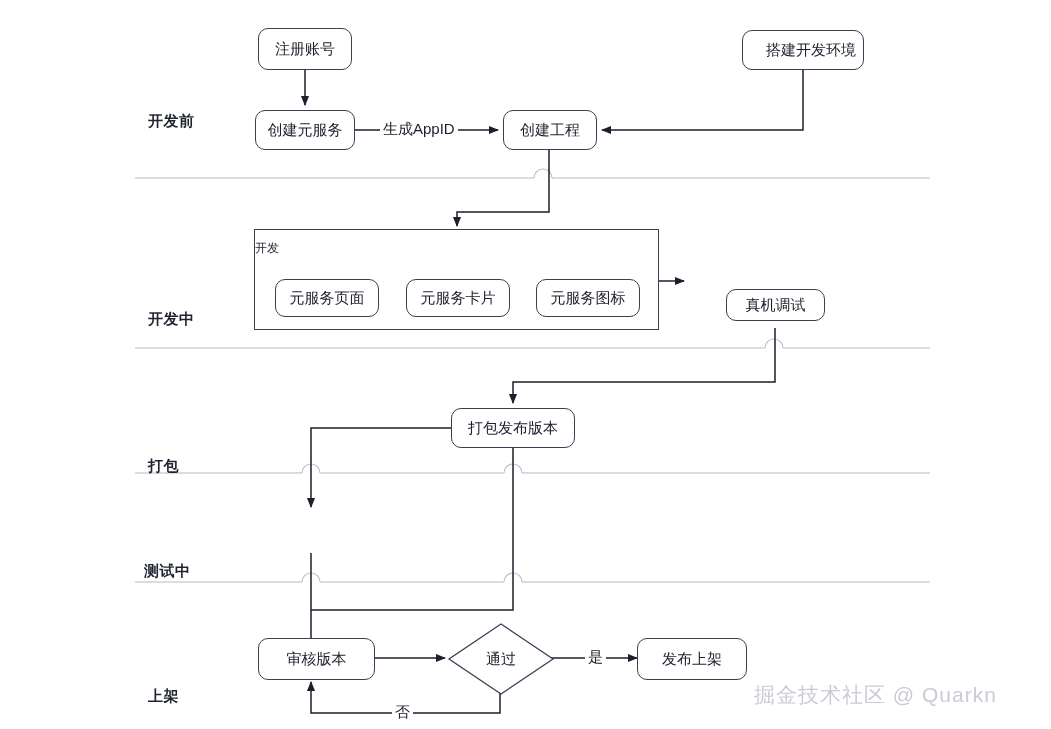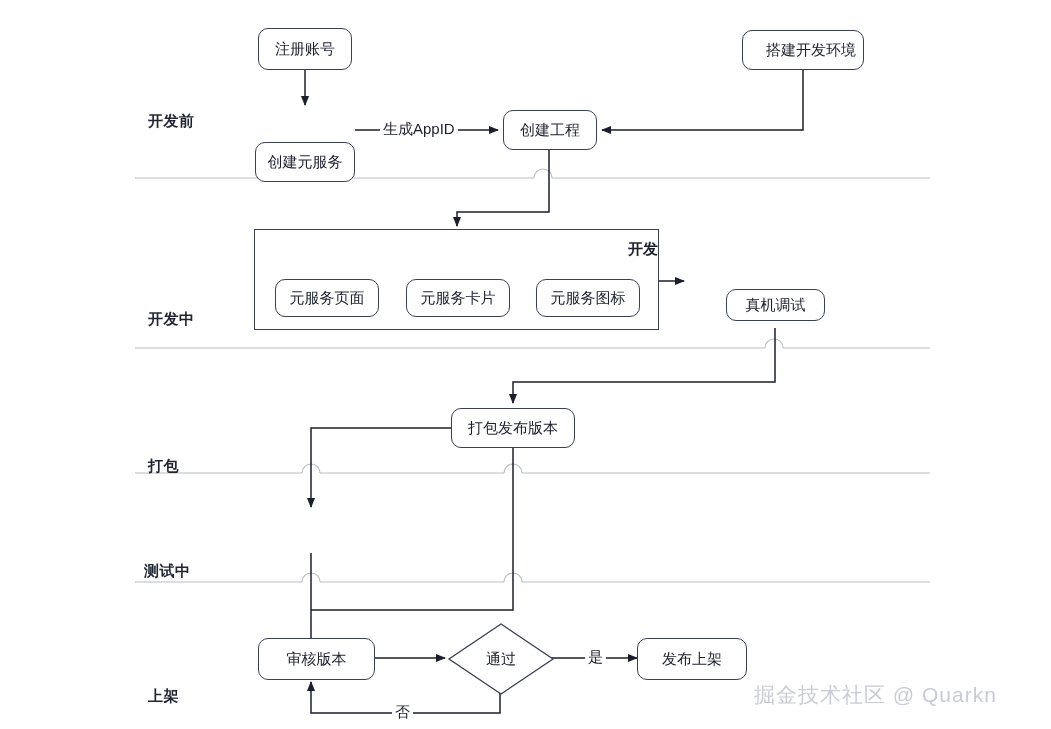--- a/index.html
+++ b/index.html
@@ -51,24 +51,23 @@
     box-sizing: border-box;
     border: 1.3px solid #3a3f52;
     background: #ffffff;
     border-radius: 0;
   }
   .group-title {
     position: absolute;
     left: 0;
     right: 0;
     top: 10px;
-    text-align: right;
-    font-size: 15px;
+    text-align: left;
+    font-size: 12px;
     color: #1b1f2b;
-    font-weight: bold;
   }
   .edge-label {
     position: absolute;
     font-size: 15px;
     color: #1b1f2b;
     background: #ffffff;
     padding: 0 3px;
     white-space: nowrap;
   }
   .watermark {
@@ -123,21 +122,21 @@
     </g>
   </svg>
 
   <div class="lane-label" style="left:148px; top:73px;">开发前</div>
   <div class="lane-label" style="left:148px; top:271px;">开发中</div>
   <div class="lane-label" style="left:148px; top:418px;">打包</div>
   <div class="lane-label" style="left:144px; top:523px;">测试中</div>
   <div class="lane-label" style="left:148px; top:648px;">上架</div>
 
   <div class="node" style="left:258px; top:28px; width:94px; height:42px;">注册账号</div>
-  <div class="node" style="left:255px; top:110px; width:100px; height:40px;margin-top:32px;">创建元服务</div>
+  <div class="node" style="left:255px; top:110px; width:100px; height:40px;">创建元服务</div>
   <div class="node" style="left:503px; top:110px; width:94px; height:40px;">创建工程</div>
   <div class="node" style="left:742px; top:30px; width:122px; height:40px;padding-left:16px;">搭建开发环境</div>
   <div class="edge-label" style="left:380px; top:120px;">生成AppID</div>
 
   <div class="group-box" style="left:254px; top:229px; width:405px; height:101px;">
     <div class="group-title">开发</div>
   </div>
   <div class="node" style="left:275px; top:279px; width:104px; height:38px;">元服务页面</div>
   <div class="node" style="left:406px; top:279px; width:104px; height:38px;">元服务卡片</div>
   <div class="node" style="left:536px; top:279px; width:104px; height:38px;">元服务图标</div>

